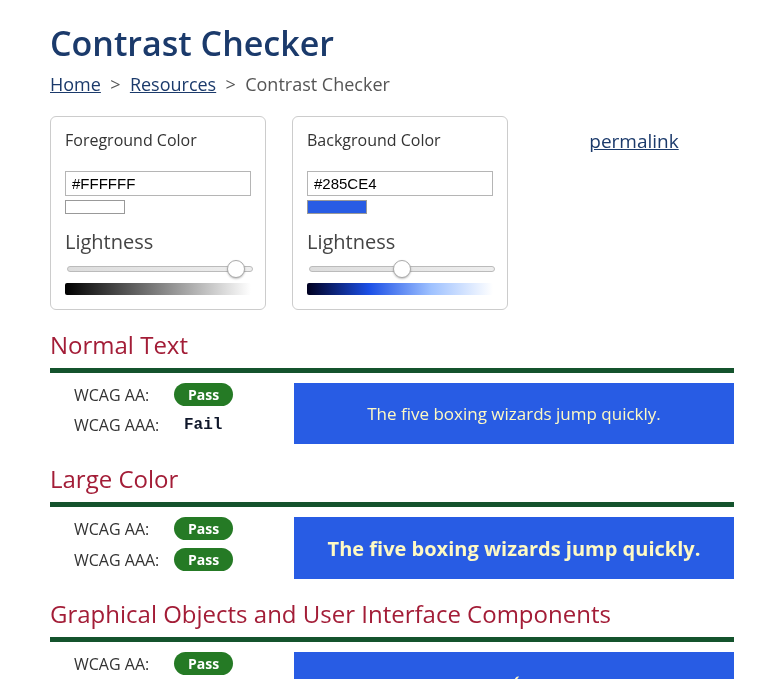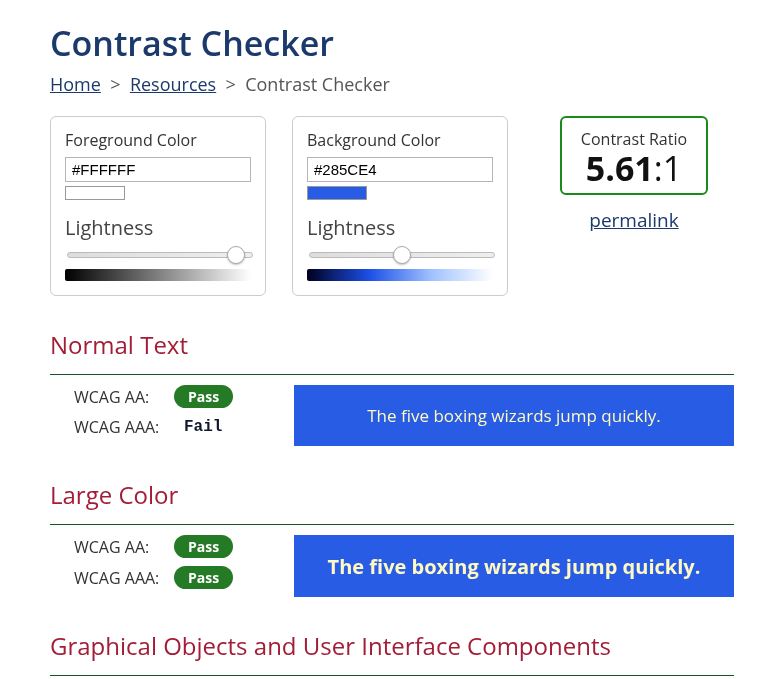--- a/index.html
+++ b/index.html
@@ -32,21 +32,21 @@
     border-radius: 6px;
     padding: 12px 14px 14px 14px;
     position: relative;
     width: 216px;
   }
   .hex {
     width: 100%;
     font-size: 15px;
     padding: 3px 6px;
     border: 1px solid #b5b5b5;
-    margin-top: 6px;
+    margin-top: 20px;
   }
   .swatch {
     width: 60px;
     height: 14px;
     border: 1px solid #999;
     margin-top: 4px;
   }
   .lbl { font-size: 20px; margin-top: 14px; color: #444; }
   .slider {
     -webkit-appearance: none;
@@ -99,25 +99,25 @@
   .permalink {
     display: block;
     margin-top: 12px;
     font-size: 19px;
     color: #1b3a6b;
     text-decoration: underline;
   }
 
   h2 {
     color: #a31d37;
-    border-bottom: 1px solid #14532d;
+    border-bottom: 5px solid #14532d;
     font-size: 24px;
     font-weight: 400;
-    margin: 32px 0 10px 0;
-    padding-bottom: 13px;
+    margin: 18px 0 10px 0;
+    padding-bottom: 7px;
   }
   .section { display: flex; gap: 20px; margin-left: 24px; }
   .results { width: 200px; font-size: 16px; }
   .results div { margin-bottom: 8px; display: flex; align-items: center; }
   .results span.key { display: inline-block; width: 100px; }
   .badge {
     display: inline-block;
     border-radius: 12px;
     padding: 2px 14px;
     font-size: 14px;
@@ -168,26 +168,20 @@
   <div class="panel">
     <span class="legend">Background Color</span>
     <input class="hex" value="#285CE4" style="">
     <div class="swatch" style="background:#285CE4"></div>
     <div class="lbl">Lightness</div>
     <input type="range" class="slider" min="0" max="100" value="50" style="">
     <div class="grad grad-blue"></div>
   </div>
 
   <div class="ratio-wrap">
-    <div class="ratio-box">
-      <div class="ratio-label">Contrast Ratio</div>
-      <div class="ratio-val">
-        <span>5.61</span><span class="thin">:1</span>
-      </div>
-    </div>
     <a href="#" class="permalink">permalink</a>
   </div>
 </div>
 
 <h2>Normal Text</h2>
 <div class="section">
   <div class="results">
     <div>
       <span class="key">WCAG AA:</span>
       <span class="badge pass">Pass</span>

